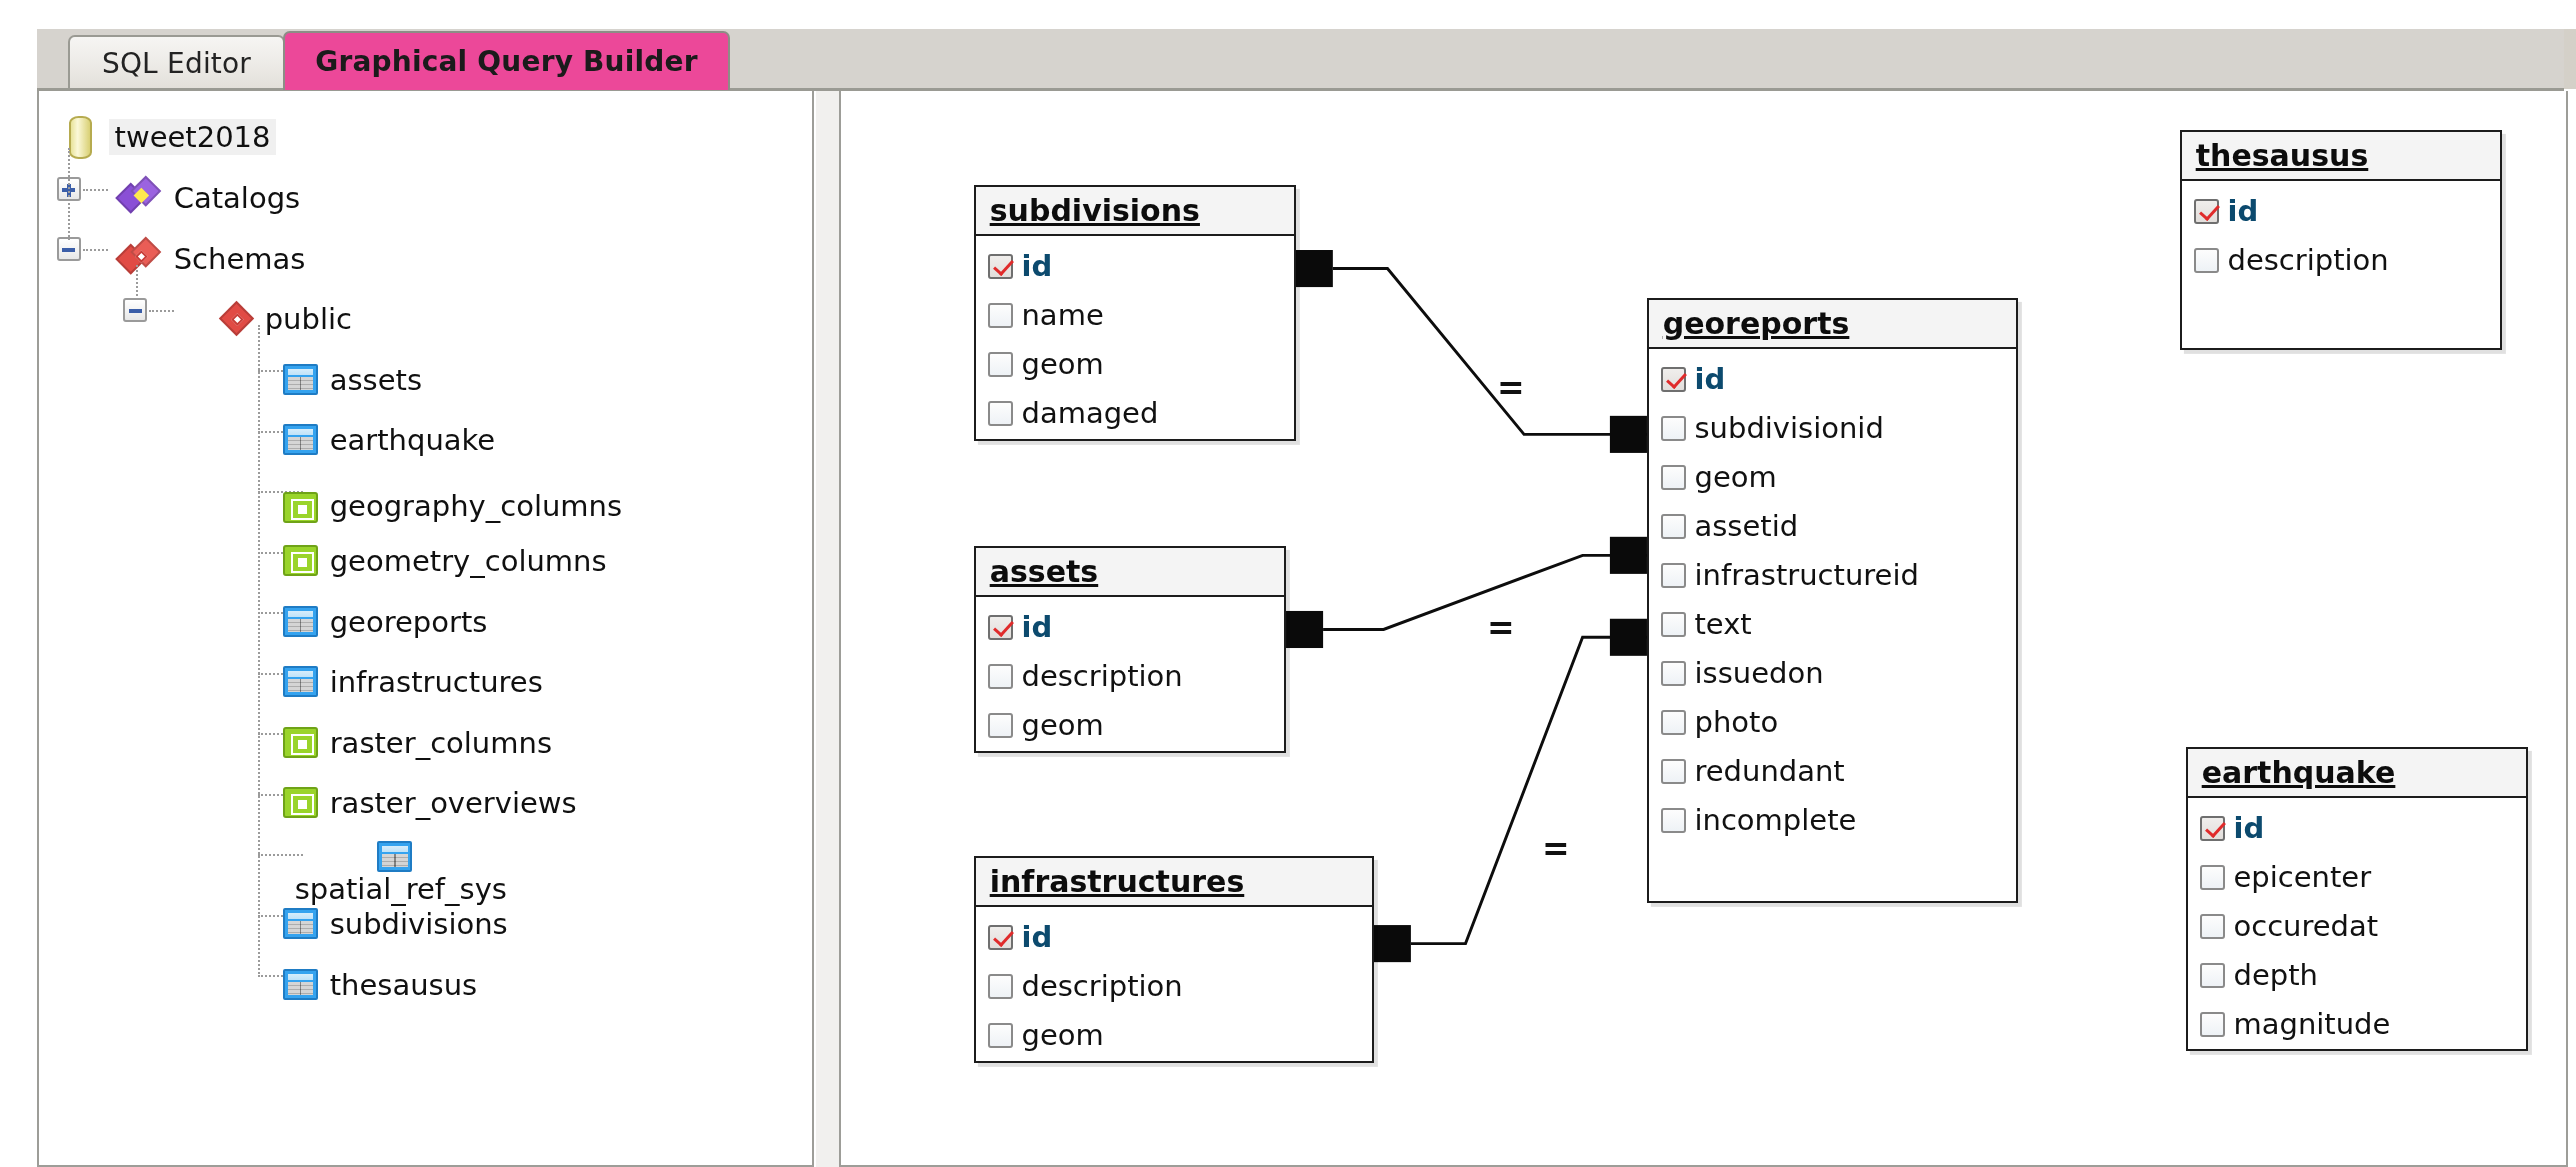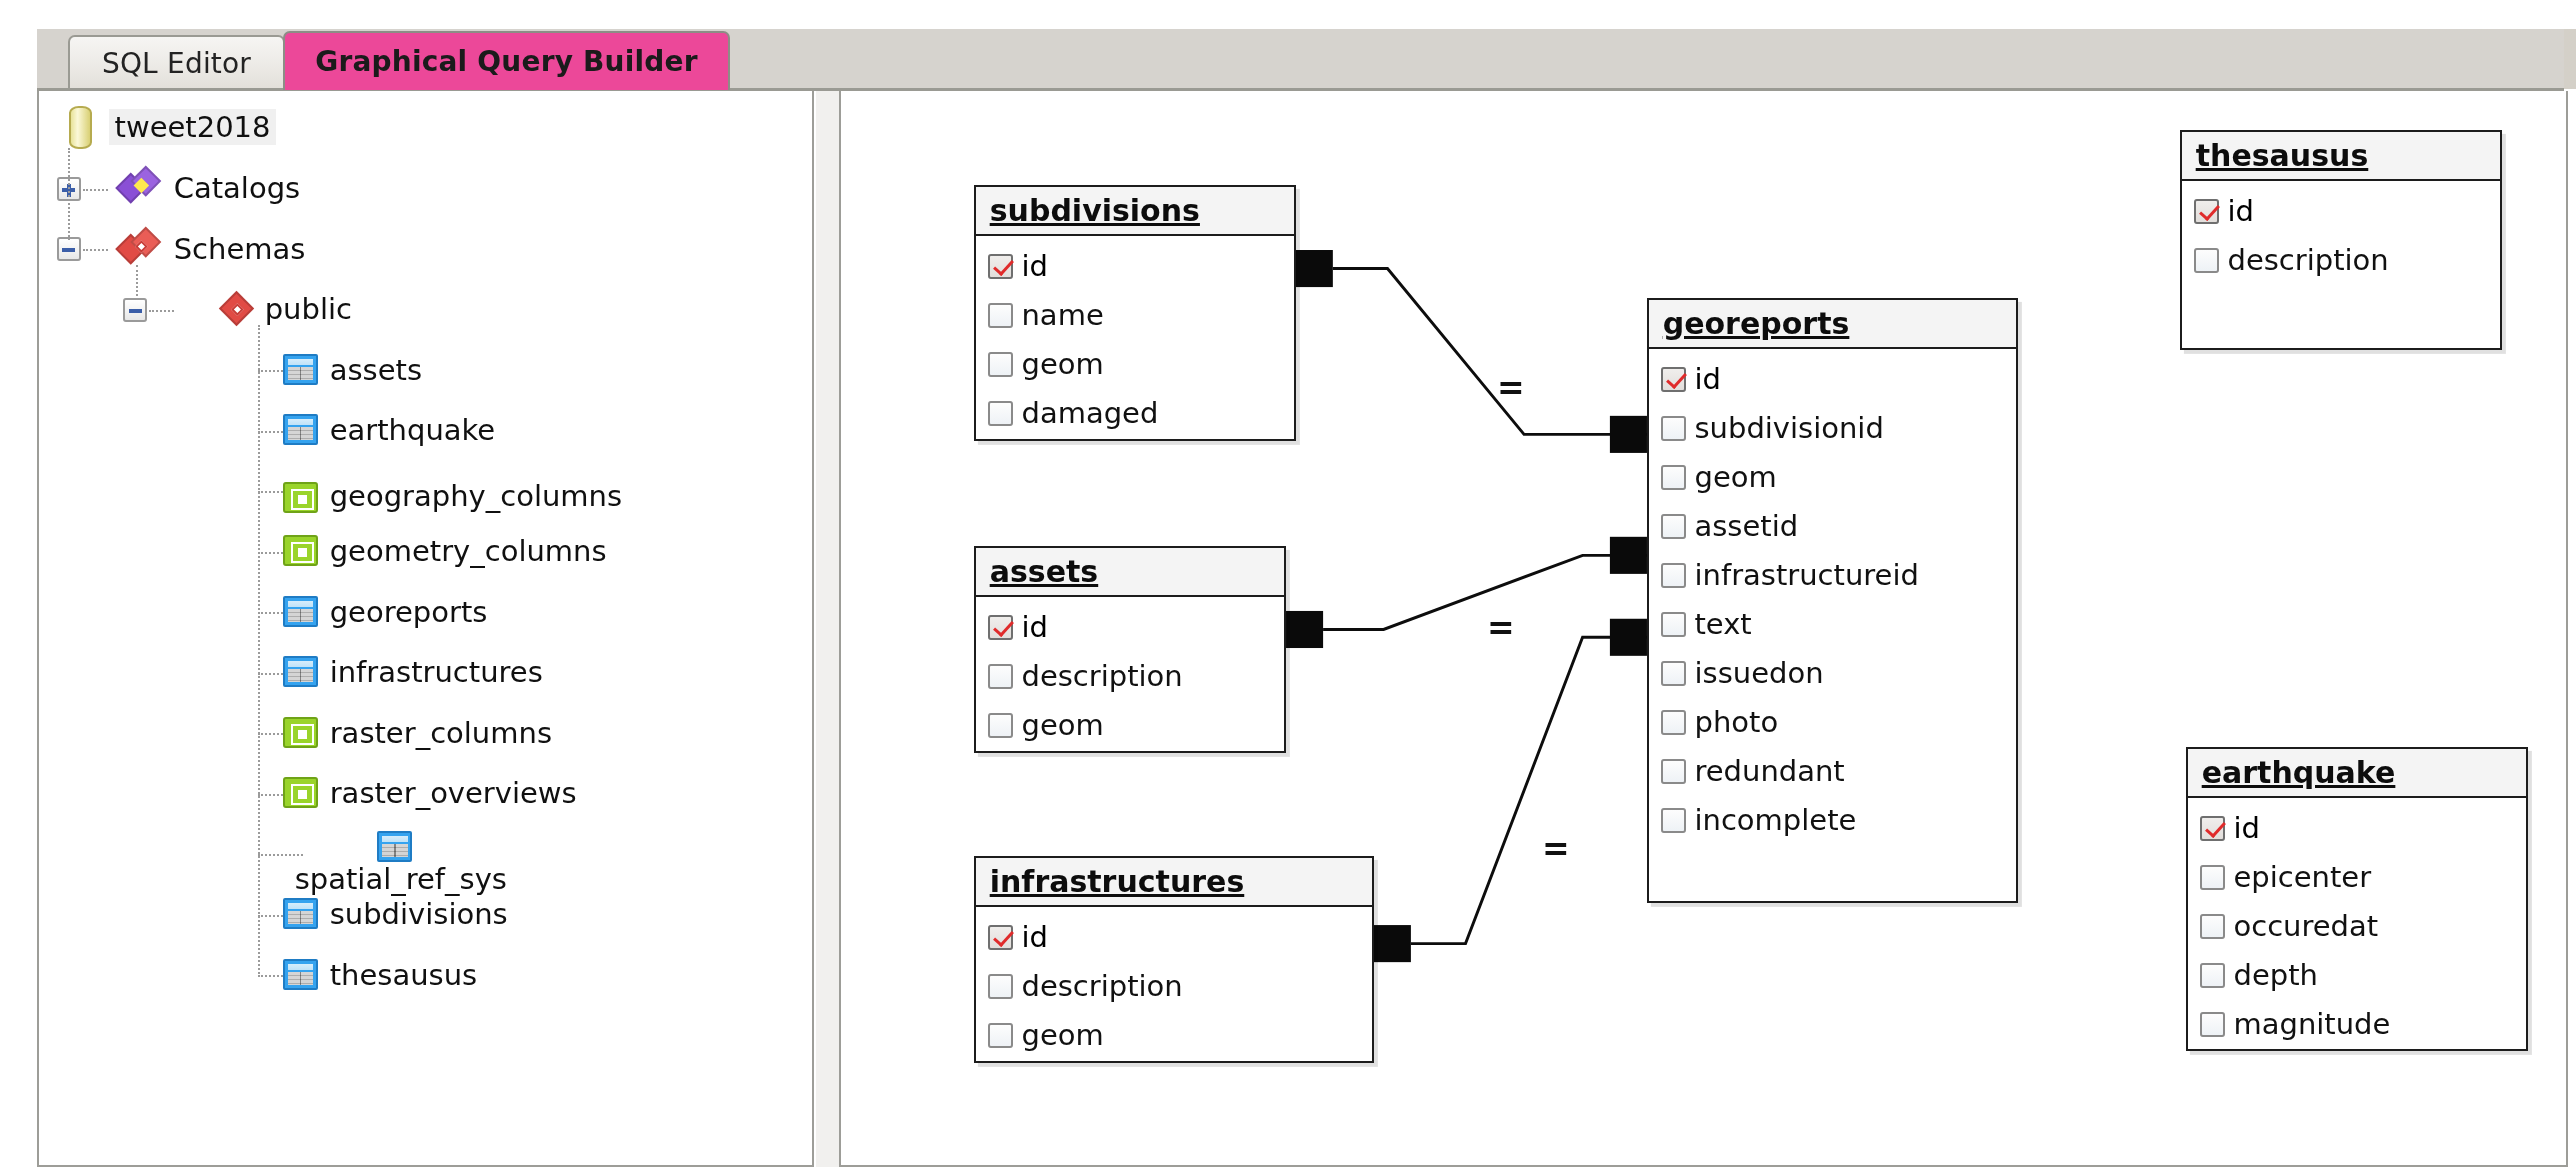--- a/index.html
+++ b/index.html
@@ -58,21 +58,21 @@
   .panel-right{
     position:absolute;left:839px;top:91px;width:1729px;height:1076px;
     background:#ffffff;border:2px solid #9d9d98;border-top:none;box-sizing:border-box;
     overflow:hidden;
   }
 
   
   .tree{position:absolute;left:0;top:0;width:100%;}
   .node{
     position:absolute;height:45px;display:flex;align-items:center;
-    font-size:29px;color:#101010;white-space:nowrap;
+    font-size:29px;color:#101010;white-space:nowrap;margin-top:10px;
   }
   .node .lbl{margin-left:11.7px;}
   .node.root .lbl{background:#f0f0f0;padding:1px 5.9px;}
 
   
   .exp{
     position:absolute;width:24.4px;height:24.4px;box-sizing:border-box;
     border:2px solid #9a9a9a;background:linear-gradient(to bottom,#ffffff,#e8e8e8);
     border-radius:2.9px;
   }
@@ -169,21 +169,21 @@
     background:linear-gradient(to bottom,#fdfdfd,#eef2f6);
   }
   .cbx.checked{
     background:linear-gradient(to bottom,#f0eeec,#e2dedb);border-color:#6f6f6f;
   }
   .cbx.checked::after{
     content:"";position:absolute;left:3.9px;top:3.9px;width:15.6px;height:7.8px;
     border-left:3.9px solid #e02b2b;border-bottom:3.9px solid #e02b2b;
     transform:rotate(-48deg);
   }
-  .er-field.pk{color:#000000;}
+  .er-field.pk{color:#0c4a6e;font-weight:bold;}
 
   
   .conn-svg{position:absolute;left:0;top:0;width:1729px;height:1076px;pointer-events:none;}
   .eqlabel{
     position:absolute;font-size:33px;font-weight:bold;color:#111;
     font-family:"DejaVu Sans","Liberation Sans",sans-serif;
   }
 </style>
 </head>
 <body>

